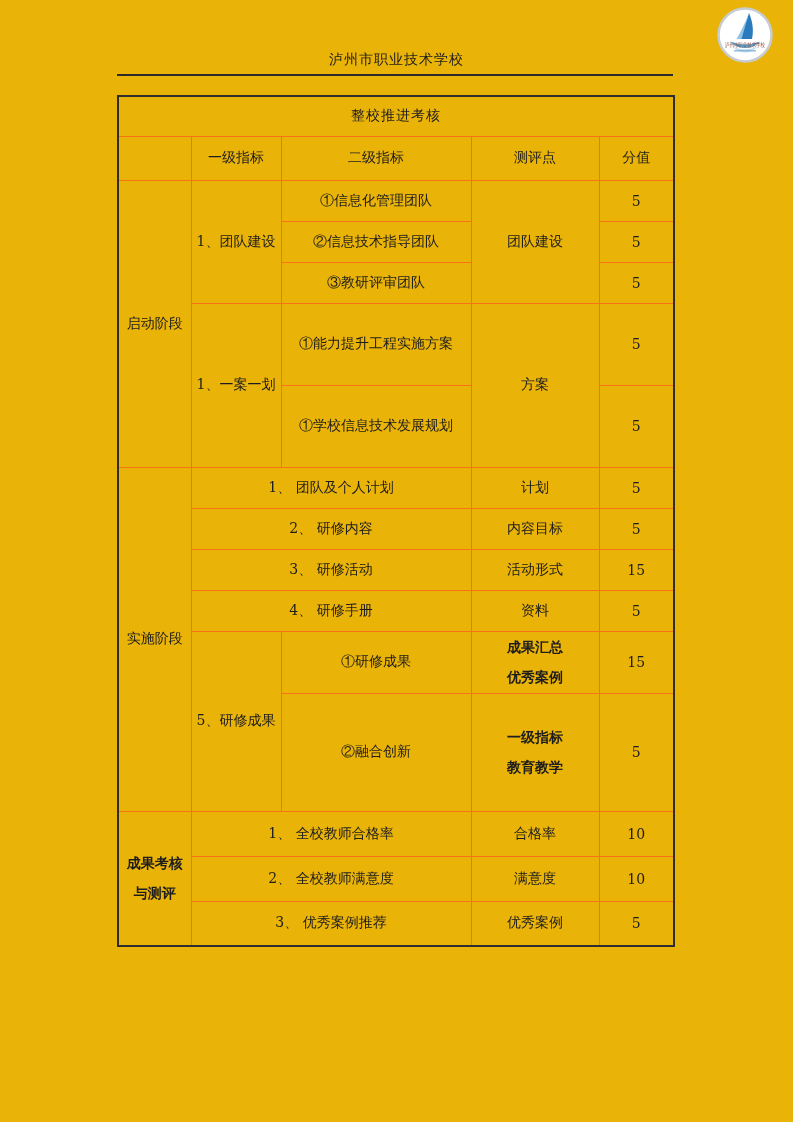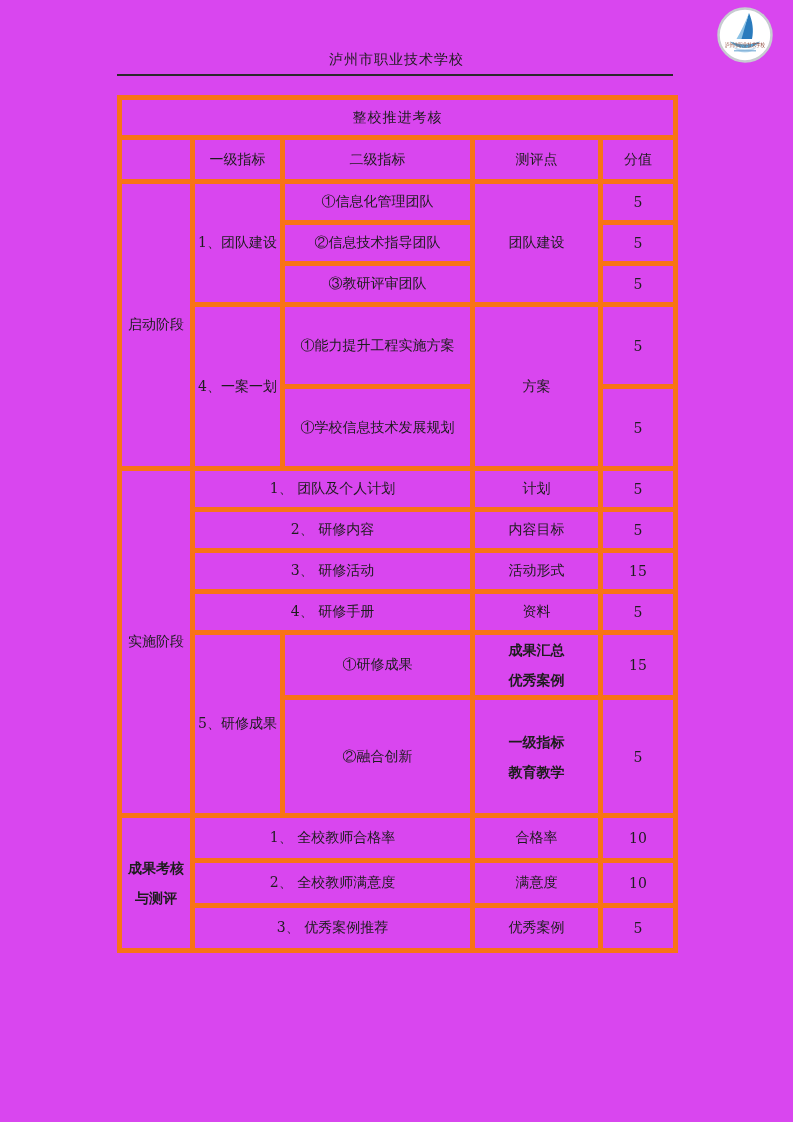--- a/index.html
+++ b/index.html
@@ -1,20 +1,20 @@
 <!DOCTYPE html>
 <html><head>
 <meta charset="utf-8">
 <style>
   * { margin: 0; padding: 0; box-sizing: border-box; }
   html, body { background: #888; }
   .page {
     width: 793px;
     height: 1122px;
-    background: #d946ef;
+    background: #eab308;
     position: relative;
     margin: 0 auto;
     font-family: "DejaVu Serif", "Liberation Serif", serif;
     color: #1d1d1d;
     overflow: hidden;
   }
   
   .doc-header-text {
     position: absolute;
     top: 51px;
@@ -43,21 +43,21 @@
   table.assessment {
     position: absolute;
     top: 95px;
     left: 117px;
     width: 556px;
     border-collapse: collapse;
     table-layout: fixed;
     border: 2px solid #2e2e2e;
   }
   table.assessment td {
-    border: 5px solid #f97316;
+    border: 1px solid #f97316;
     text-align: center;
     vertical-align: middle;
     font-size: 14px;
     padding: 0 2px;
     color: #1d1d1d;
   }
   td.title-cell { font-size: 15px; letter-spacing: 1px; }
   .rt   { height: 40px; }   
   .rh   { height: 44px; margin-left: 48px; }   
   .r43  { height: 41px; }   
@@ -123,21 +123,21 @@
     <tr class="r43">
       <td>②信息技术指导团队</td>
       <td>5</td>
     </tr>
     <tr class="r43">
       <td>③教研评审团队</td>
       <td>5</td>
     </tr>
 
     <tr class="r84">
-      <td rowspan="2">4、一案一划</td>
+      <td rowspan="2">1、一案一划</td>
       <td>①能力提升工程实施方案</td>
       <td rowspan="2">方案</td>
       <td>5</td>
     </tr>
     <tr class="r84">
       <td>①学校信息技术发展规划</td>
       <td>5</td>
     </tr>
 
     <tr class="r43">

